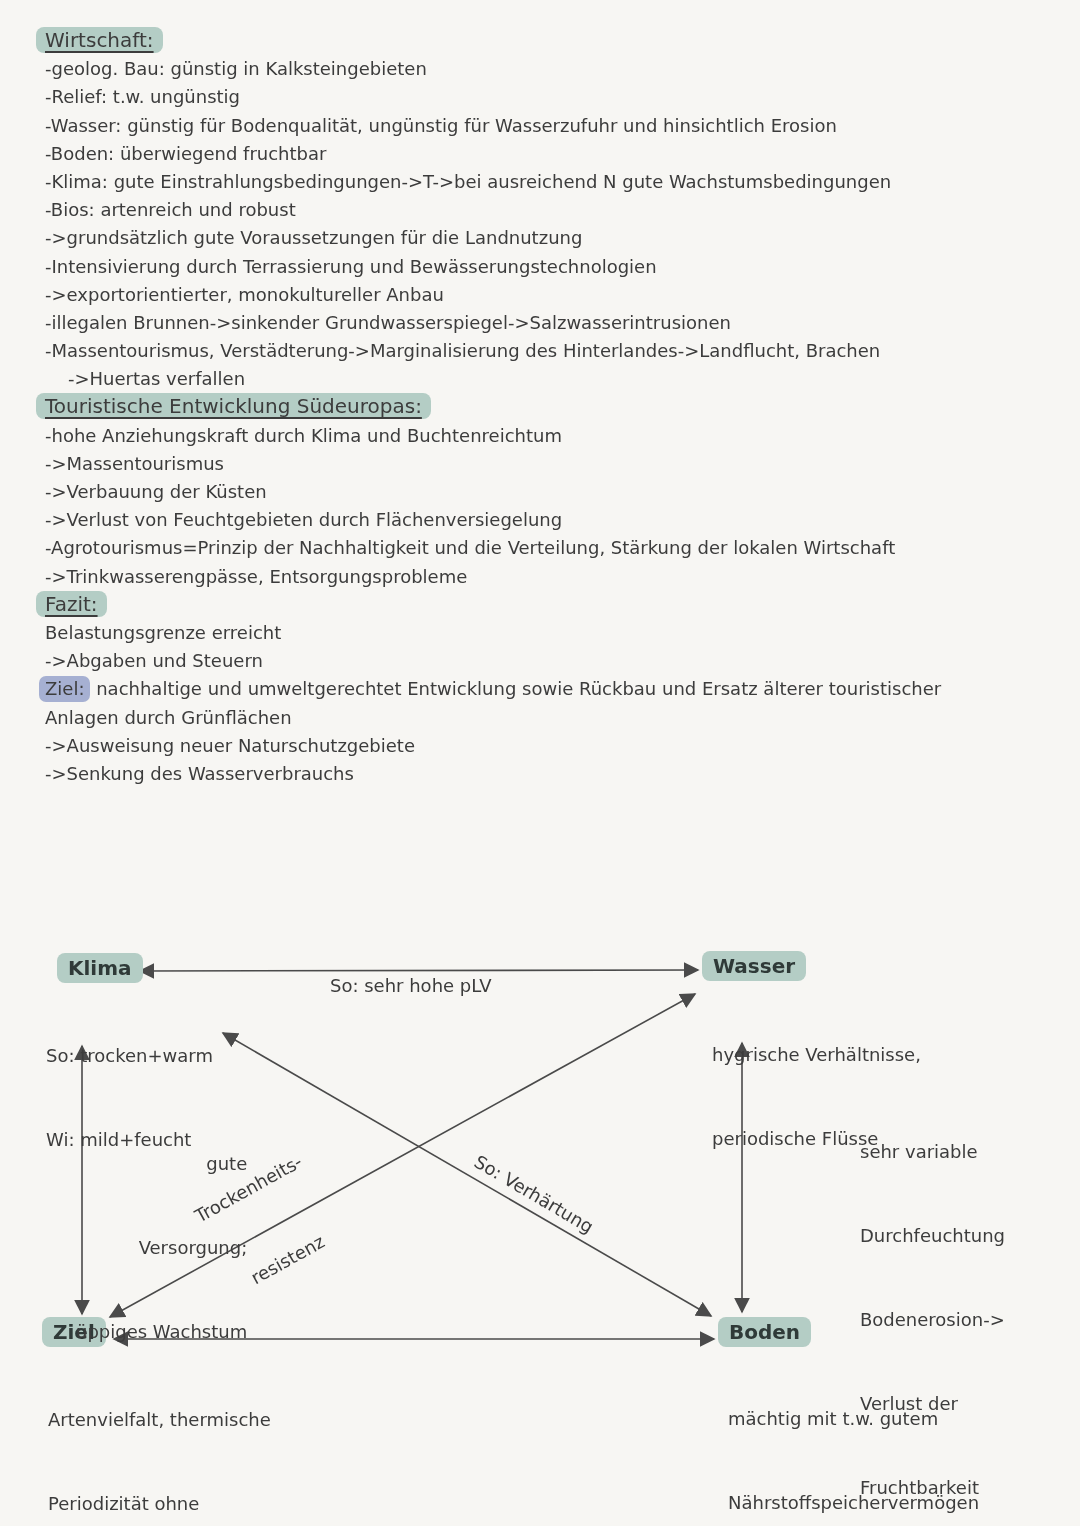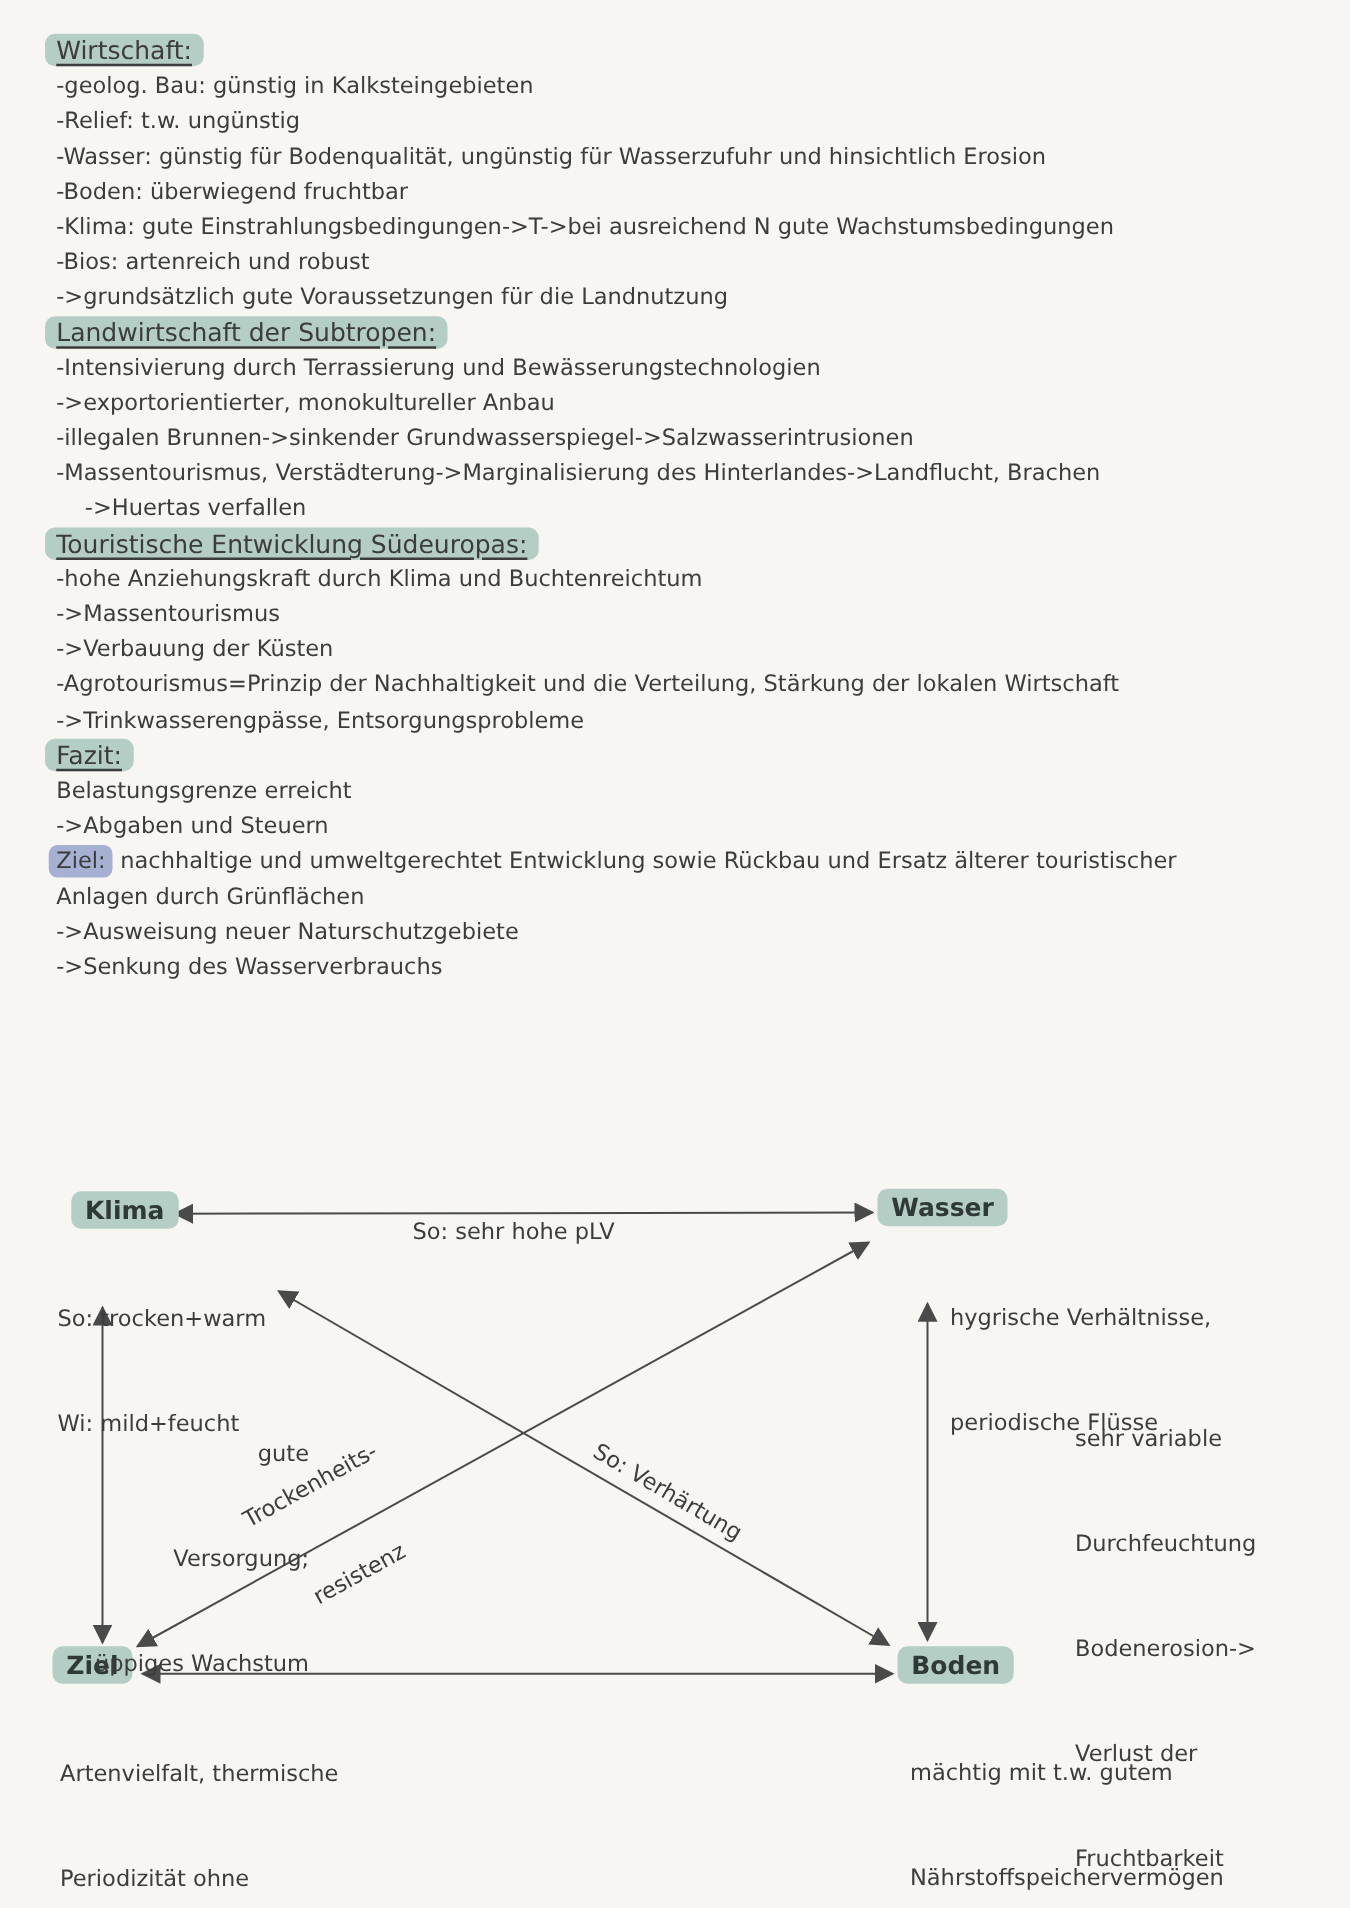--- a/index.html
+++ b/index.html
@@ -38,31 +38,31 @@
 <div class="notes">
   <div class="line"><span class="hl-green">Wirtschaft:</span></div>
   <div class="line">-geolog. Bau: günstig in Kalksteingebieten</div>
   <div class="line">-Relief: t.w. ungünstig</div>
   <div class="line">-Wasser: günstig für Bodenqualität, ungünstig für Wasserzufuhr und hinsichtlich Erosion</div>
   <div class="line">-Boden: überwiegend fruchtbar</div>
   <div class="line">-Klima: gute Einstrahlungsbedingungen-&gt;T-&gt;bei ausreichend N gute Wachstumsbedingungen</div>
   <div class="line">-Bios: artenreich und robust</div>
   <div class="line">-&gt;grundsätzlich gute Voraussetzungen für die Landnutzung</div>
 
-  <div class="line"><span class="hl-green">Landwirtschaft der Subtropen:</span></div>
   <div class="line">-Intensivierung durch Terrassierung und Bewässerungstechnologien</div>
   <div class="line">-&gt;exportorientierter, monokultureller Anbau</div>
   <div class="line">-illegalen Brunnen-&gt;sinkender Grundwasserspiegel-&gt;Salzwasserintrusionen</div>
   <div class="line">-Massentourismus, Verstädterung-&gt;Marginalisierung des Hinterlandes-&gt;Landflucht, Brachen</div>
   <div class="line">    -&gt;Huertas verfallen</div>
 
   <div class="line"><span class="hl-green">Touristische Entwicklung Südeuropas:</span></div>
   <div class="line">-hohe Anziehungskraft durch Klima und Buchtenreichtum</div>
   <div class="line">-&gt;Massentourismus</div>
   <div class="line">-&gt;Verbauung der Küsten</div>
+  <div class="line">-&gt;Verlust von Feuchtgebieten durch Flächenversiegelung</div>
   <div class="line">-Agrotourismus=Prinzip der Nachhaltigkeit und die Verteilung, Stärkung der lokalen Wirtschaft</div>
   <div class="line">-&gt;Trinkwasserengpässe, Entsorgungsprobleme</div>
 
   <div class="line"><span class="hl-green">Fazit:</span></div>
   <div class="line">Belastungsgrenze erreicht</div>
   <div class="line">-&gt;Abgaben und Steuern</div>
 
   <div class="line"><span class="hl-blue">Ziel:</span><span> nachhaltige und umweltgerechtet Entwicklung sowie Rückbau und Ersatz älterer touristischer</span></div>
   <div class="line">Anlagen durch Grünflächen</div>
   <div class="line">-&gt;Ausweisung neuer Naturschutzgebiete</div>
@@ -85,21 +85,21 @@
     <line x1="114" y1="399" x2="714" y2="399" stroke="#4a4a4a" stroke-width="1.6" marker-start="url(#ah)" marker-end="url(#ah)"></line>
   </svg>
 
   <div class="pill" style="left:57px;top:953px;">Klima</div>
   <div class="dtext" style="left:46px;top:986px;">
     <div>So: trocken+warm</div>
     <div>Wi: mild+feucht</div>
   </div>
 
   <div class="pill" style="left:702px;top:951px;">Wasser</div>
-  <div class="dtext" style="left:712px;top:985px;margin-left:48px;">
+  <div class="dtext" style="left:712px;top:985px;">
     <div>hygrische Verhältnisse,</div>
     <div>periodische Flüsse</div>
   </div>
 
   <div class="pill" style="left:42px;top:1317px;">Ziel</div>
   <div class="dtext" style="left:48px;top:1350px;">
     <div>Artenvielfalt, thermische</div>
     <div>Periodizität ohne</div>
     
     

